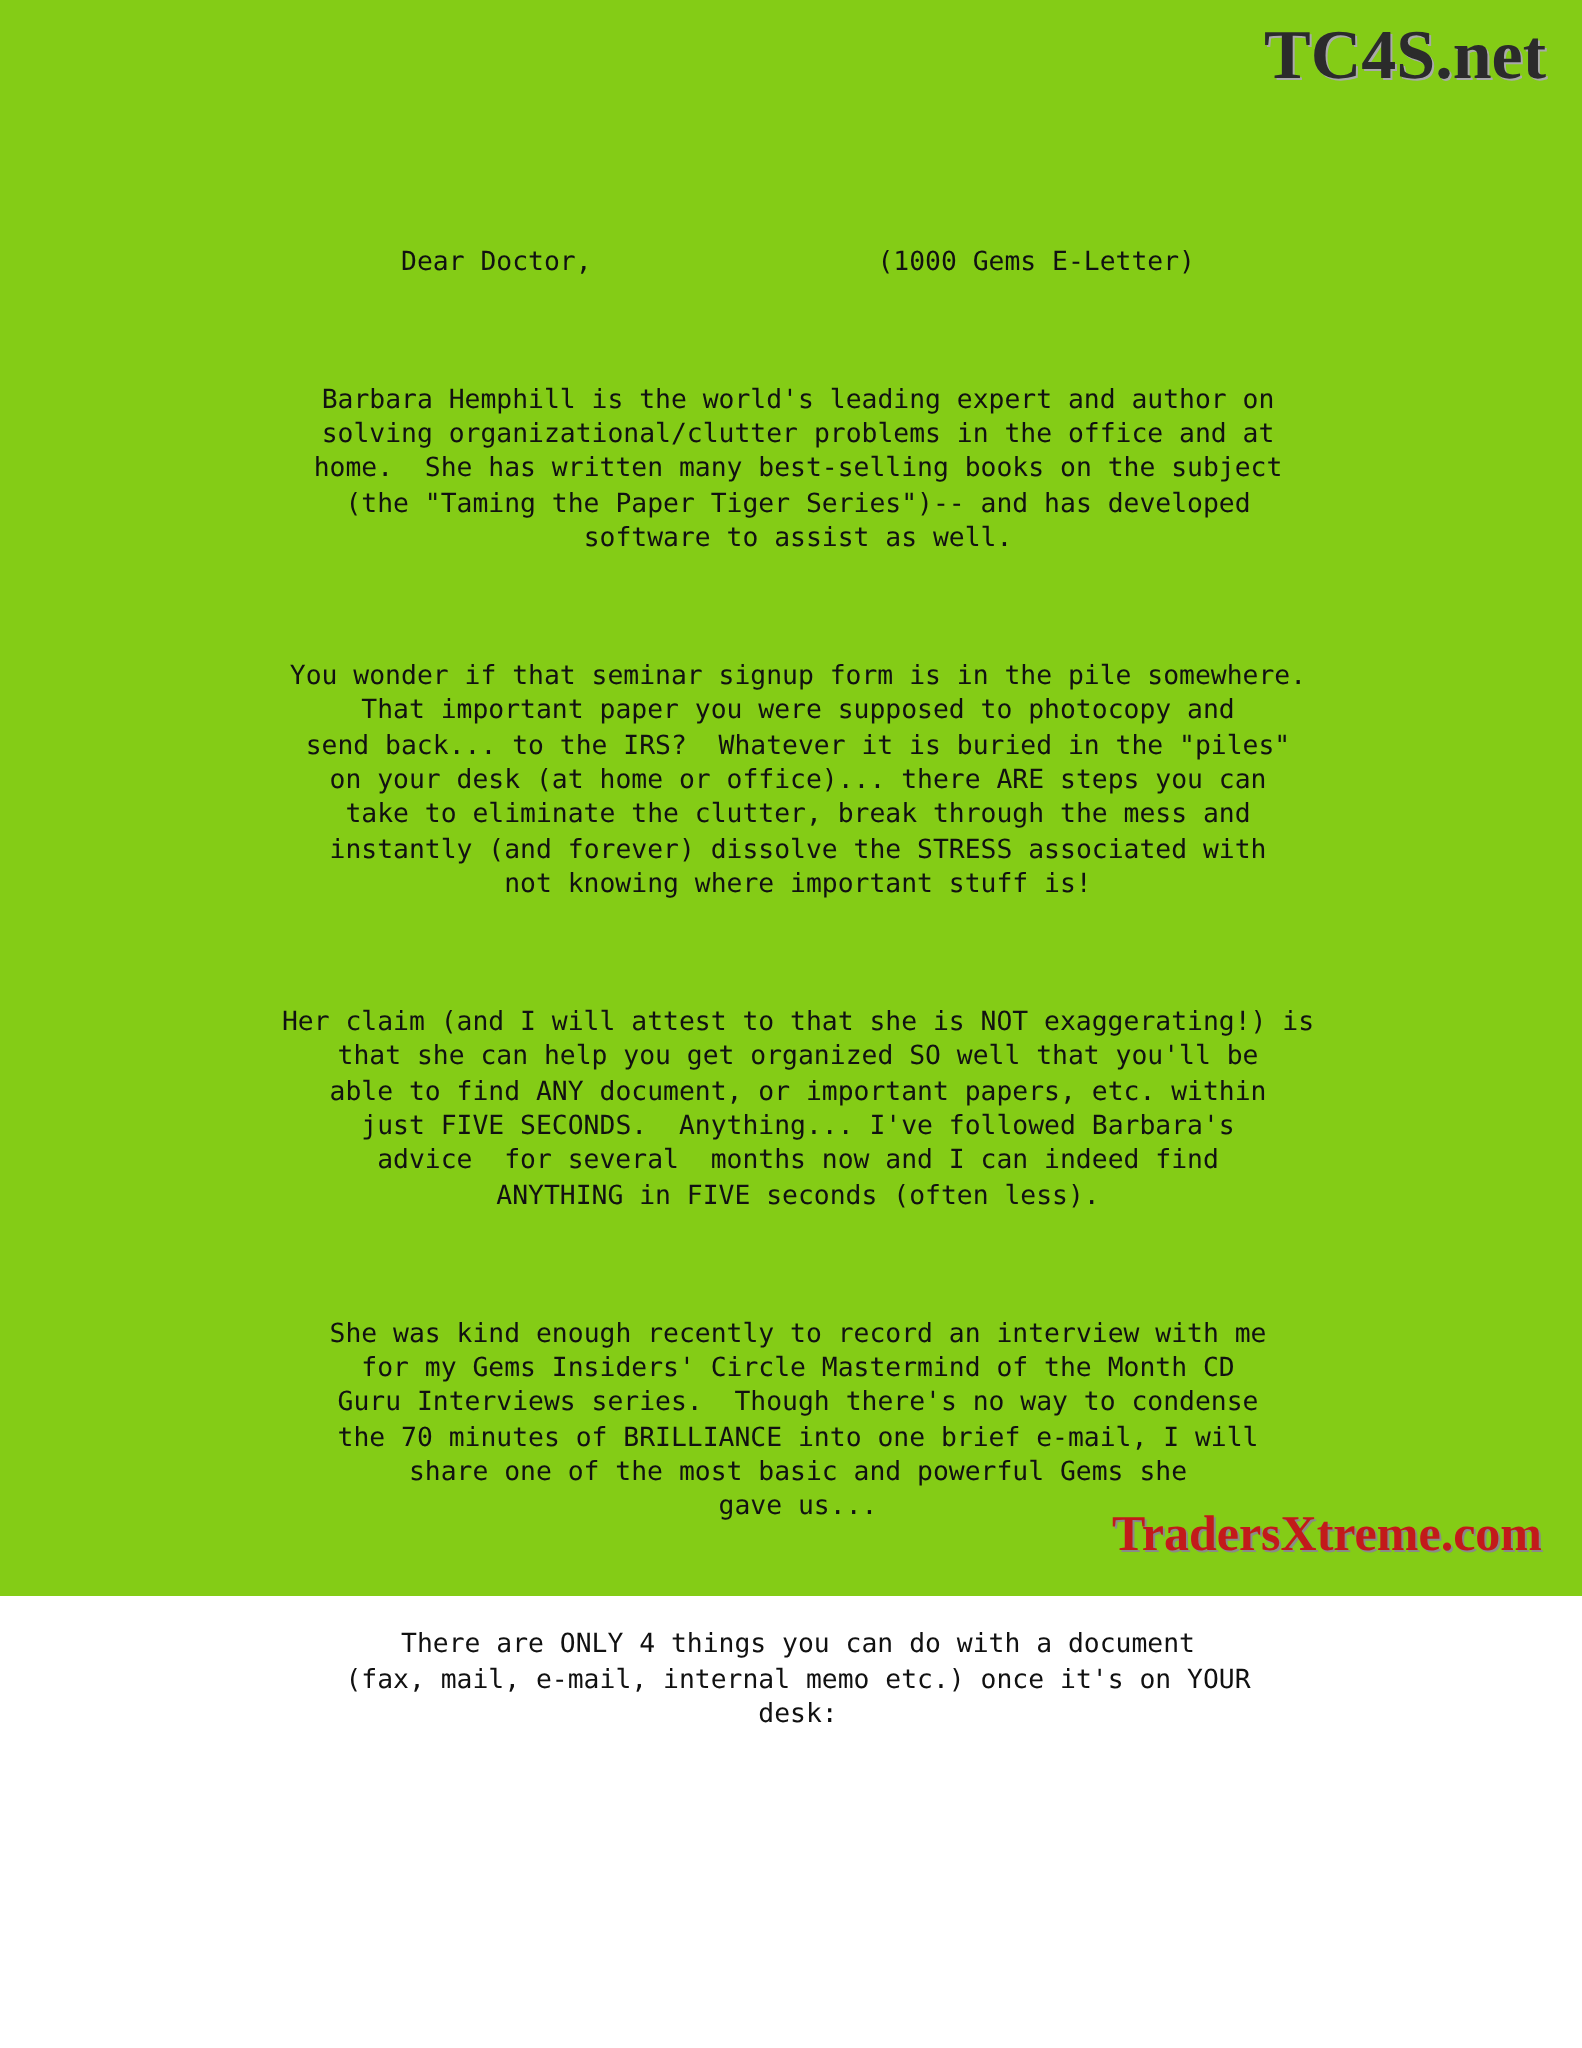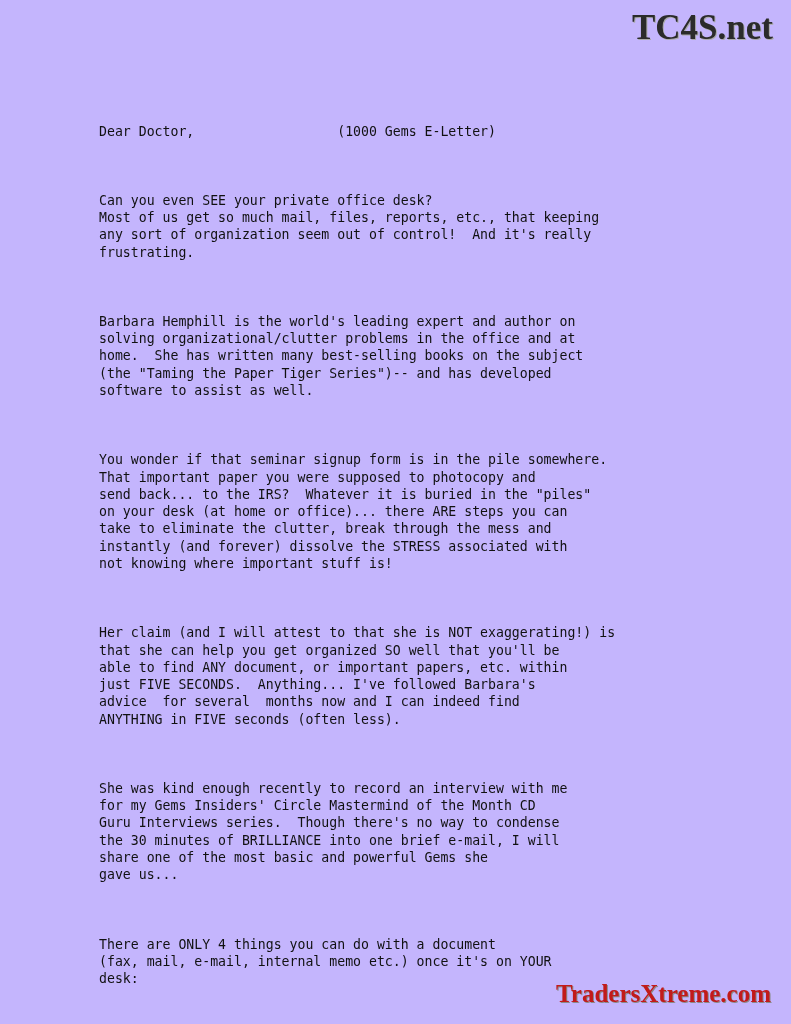--- a/index.html
+++ b/index.html
@@ -10,22 +10,22 @@
     width: 791px;
     height: 1024px;
     background: #ffffff;
     font-family: "DejaVu Sans Mono", monospace;
     position: relative;
     overflow: hidden;
   }
   .page {
     position: relative;
     width: 791px;
-    height: 1024px;
-    background: #c4b5fd;
+    height: 798px;
+    background: #84cc16;
   }
   .brand-top {
     position: absolute;
     top: 8px;
     right: 18px;
     font-family: "Liberation Serif", serif;
     font-weight: bold;
     font-size: 35px;
     color: #2b2b2b;
     letter-spacing: 0px;
@@ -49,20 +49,21 @@
     width: 600px;
     font-family: "DejaVu Sans Mono", monospace;
     font-size: 13.2px;
     line-height: 17.3px;
     color: #111111;
     white-space: pre;
   }
   .para {
     margin: 0 0 17.3px 0;
     white-space: pre;
+    text-align: center;
   }
   .salutation-row {
     white-space: pre;
   }
   .watermark {
     position: absolute;
     left: 262px;
     top: 495px;
     font-family: "Liberation Serif", serif;
     font-weight: bold;
@@ -79,24 +80,20 @@
 </style>
 </head>
 <body>
 
 <div class="page">
 
   <div class="brand-top">TC4S.net</div>
 
   <div class="letter">
     <div class="para salutation-row"><span>Dear Doctor,</span>                  <span>(1000 Gems E-Letter)</span></div>
-    <p class="para">Can you even SEE your private office desk?
-Most of us get so much mail, files, reports, etc., that keeping
-any sort of organization seem out of control!  And it's really
-frustrating.</p>
     <p class="para">Barbara Hemphill is the world's leading expert and author on
 solving organizational/clutter problems in the office and at
 home.  She has written many best-selling books on the subject
 (the "Taming the Paper Tiger Series")-- and has developed
 software to assist as well.</p>
     <p class="para">You wonder if that seminar signup form is in the pile somewhere.
 That important paper you were supposed to photocopy and
 send back... to the IRS?  Whatever it is buried in the "piles"
 on your desk (at home or office)... there ARE steps you can
 take to eliminate the clutter, break through the mess and
@@ -104,21 +101,21 @@
 not knowing where important stuff is!</p>
     <p class="para">Her claim (and I will attest to that she is NOT exaggerating!) is
 that she can help you get organized SO well that you'll be
 able to find ANY document, or important papers, etc. within
 just FIVE SECONDS.  Anything... I've followed Barbara's
 advice  for several  months now and I can indeed find
 ANYTHING in FIVE seconds (often less).</p>
     <p class="para">She was kind enough recently to record an interview with me
 for my Gems Insiders' Circle Mastermind of the Month CD
 Guru Interviews series.  Though there's no way to condense
-the 30 minutes of BRILLIANCE into one brief e-mail, I will
+the 70 minutes of BRILLIANCE into one brief e-mail, I will
 share one of the most basic and powerful Gems she
 gave us...</p>
     <p class="para">There are ONLY 4 things you can do with a document
 (fax, mail, e-mail, internal memo etc.) once it's on YOUR
 desk:</p>
     
     
     
   </div>
 

